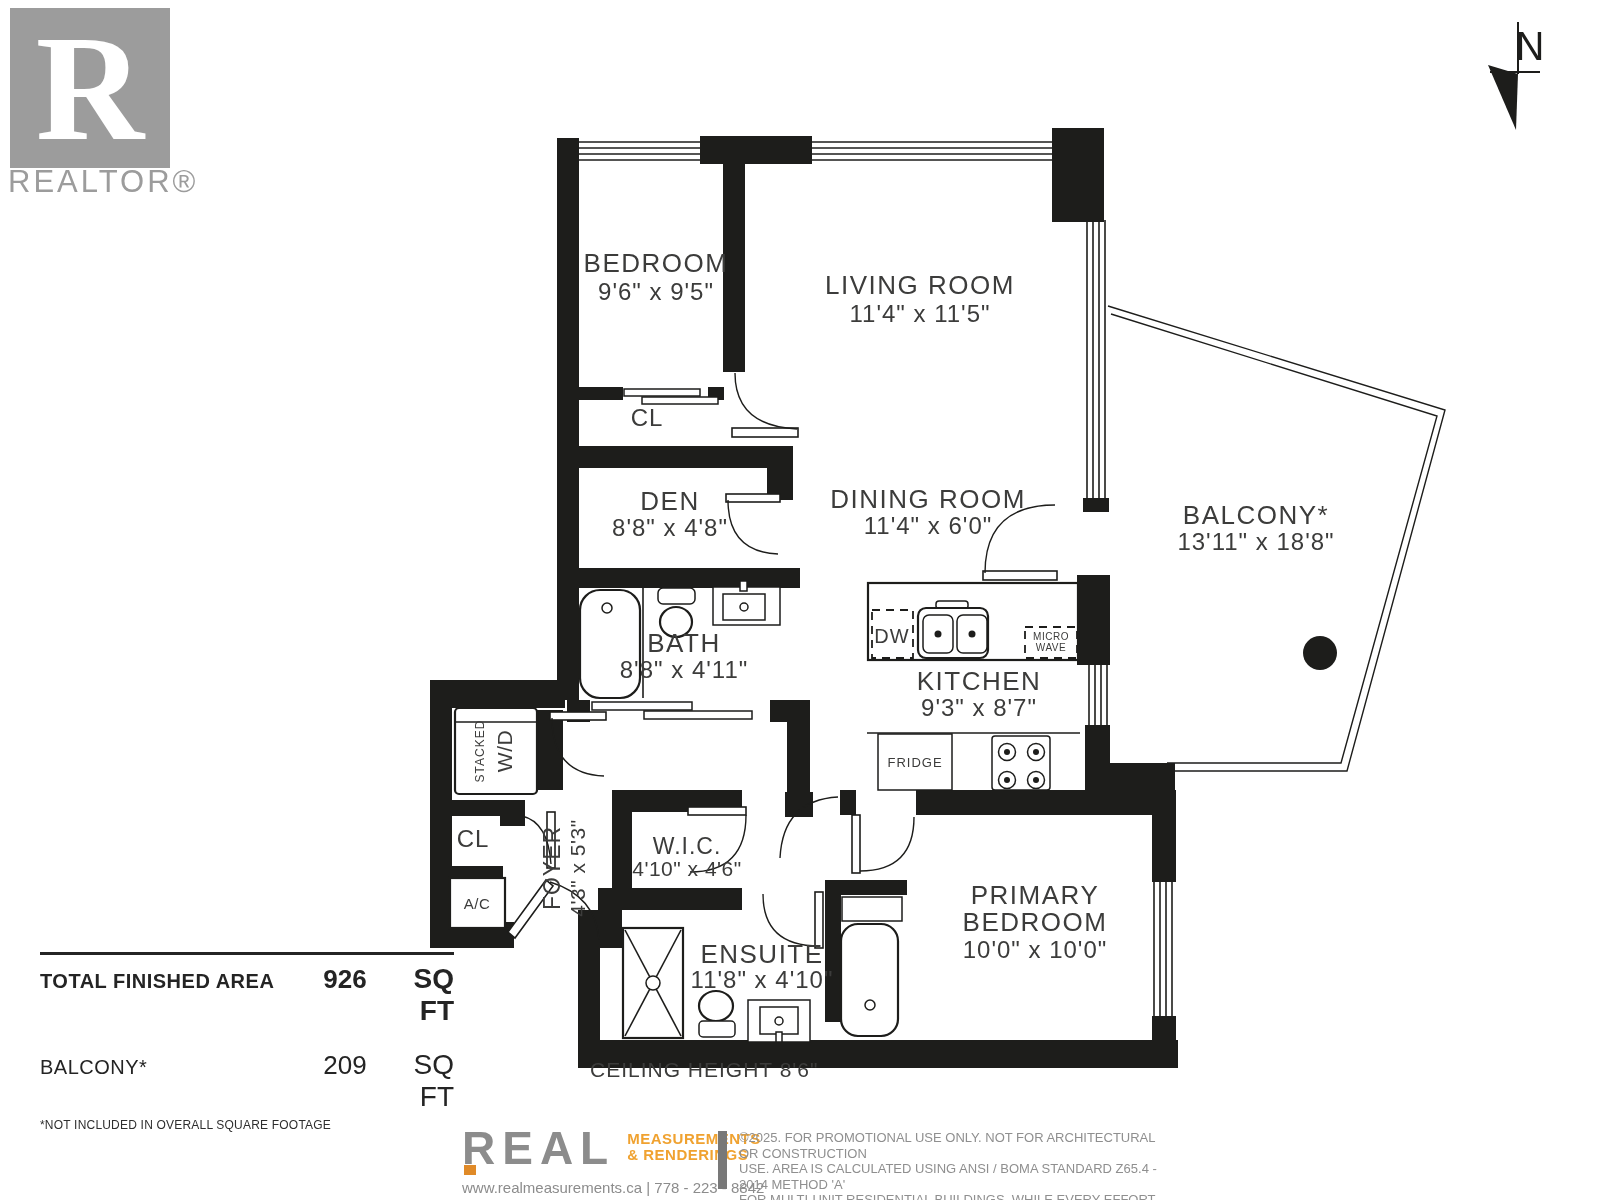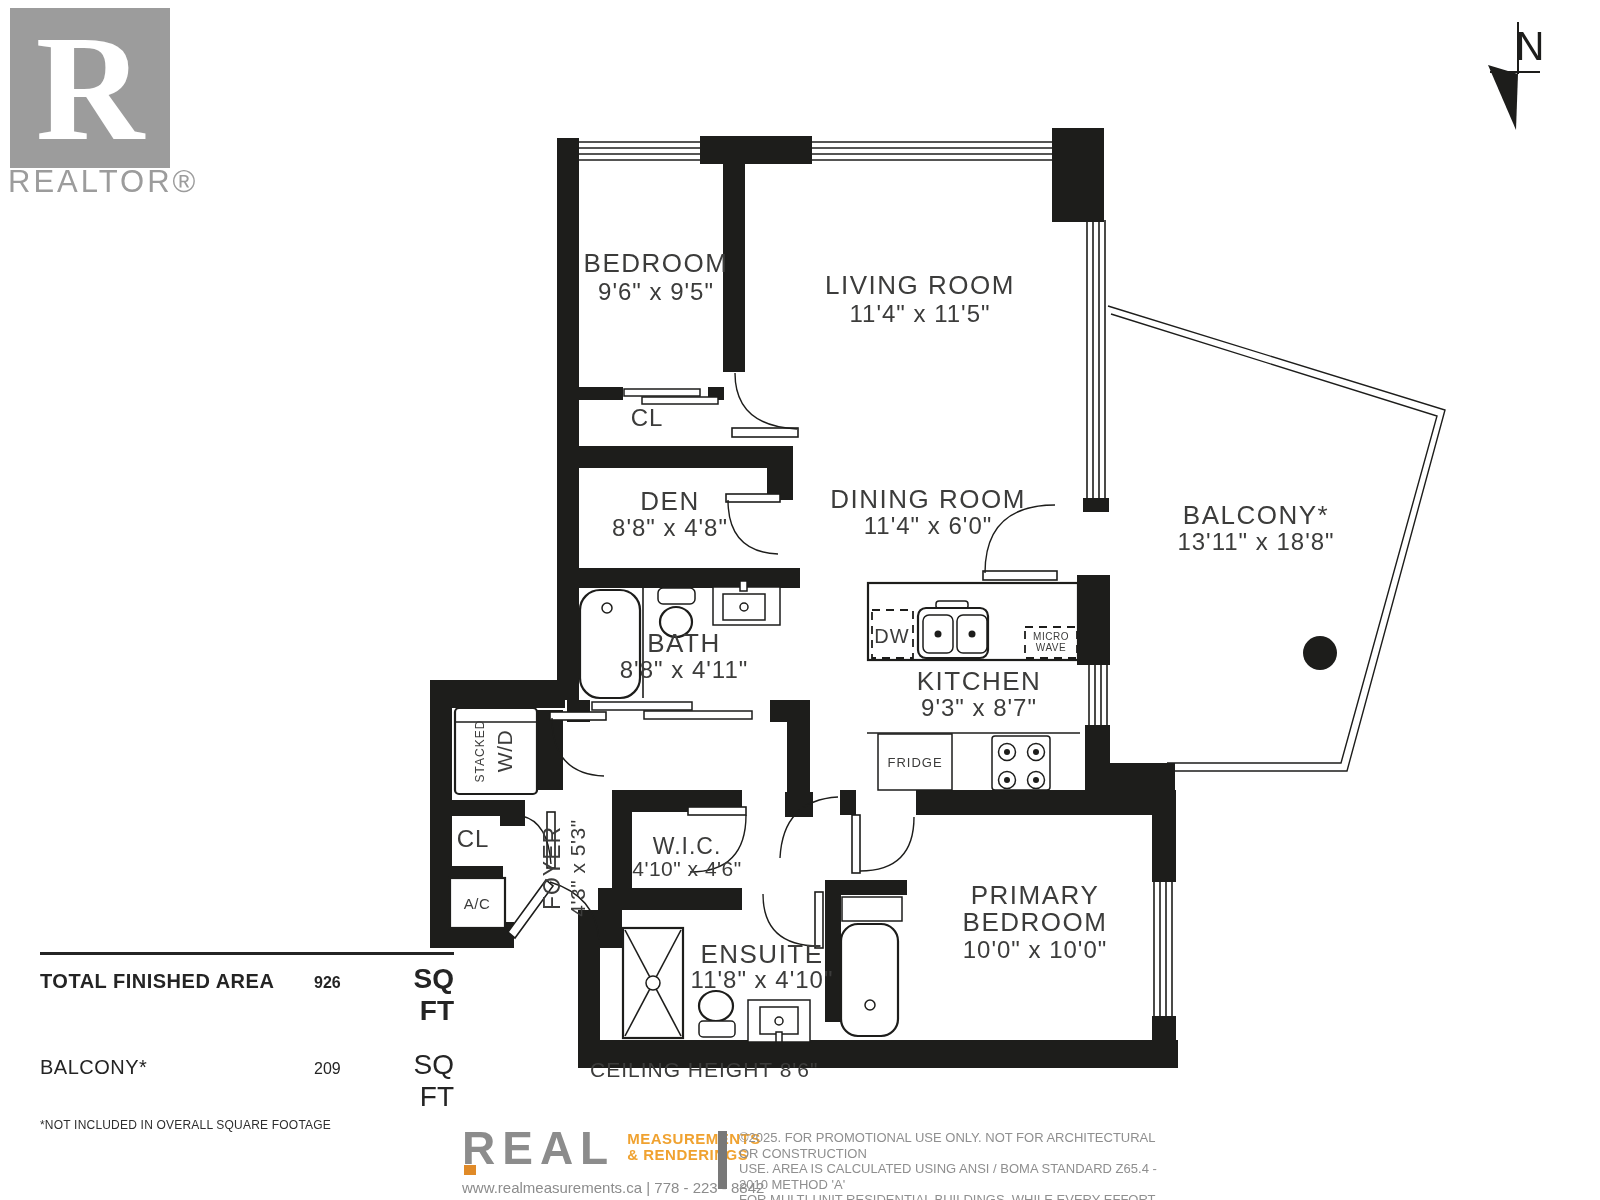--- a/index.html
+++ b/index.html
@@ -28,21 +28,21 @@
   .rdim-s{font-size:21px;letter-spacing:0.5px;fill:#3c3c3b;}
   .appl{font-size:13px;letter-spacing:1px;fill:#3c3c3b;}
   .appl-big{font-size:20px;letter-spacing:1px;fill:#3c3c3b;}
   .appl-tiny{font-size:10px;letter-spacing:0.5px;fill:#3c3c3b;}
   svg text{text-anchor:middle;font-family:"Liberation Sans",sans-serif;}
   
   .area-table{position:absolute;left:40px;top:952px;width:414px;color:#242424;}
   .area-line{height:3px;background:#242424;}
   .area-row{display:flex;align-items:baseline;margin-top:8px;}
   .area-row .lbl{flex:1;font-size:20px;letter-spacing:0.5px;}
-  .area-row .val{width:62px;text-align:left;font-size:16px;}
+  .area-row .val{width:62px;text-align:center;font-size:26px;}
   .area-row .unit{width:78px;text-align:right;font-size:28px;}
   .bold{font-weight:bold;}
   .row2{margin-top:22px;}
   .footnote{margin-top:5px;font-size:12px;font-weight:400;letter-spacing:0.2px;color:#2e2e2e;}
   .ceiling{position:absolute;left:590px;top:1058px;font-size:21px;letter-spacing:1px;color:#3c3c3b;}
   .measured{position:absolute;left:430px;top:1100px;width:1040px;text-align:center;
             font-size:20px;letter-spacing:0.4px;color:#4a4a4a;}
   
   .footer{position:absolute;left:462px;top:1129px;display:flex;align-items:flex-start;}
   .brand-col{width:242px;}
@@ -298,19 +298,19 @@
         <div class="brand-sub">
           <div>MEASUREMENTS</div>
           <div>&amp; RENDERINGS</div>
         </div>
       </div>
       <div class="brand-contact">www.realmeasurements.ca | 778 - 223 - 8842</div>
     </div>
     <div class="foot-bar"></div>
     <div class="disclaimer">
       <div>©2025. FOR PROMOTIONAL USE ONLY. NOT FOR ARCHITECTURAL OR CONSTRUCTION</div>
-      <div>USE. AREA IS CALCULATED USING ANSI / BOMA STANDARD Z65.4 - 2010 METHOD 'A'</div>
+      <div>USE. AREA IS CALCULATED USING ANSI / BOMA STANDARD Z65.4 - 2014 METHOD 'A'</div>
       <div>FOR MULTI-UNIT RESIDENTIAL BUILDINGS. WHILE EVERY EFFORT IS MADE TO ENSURE</div>
 
     </div>
   </div>
 
 </div>
 
 </body></html>

